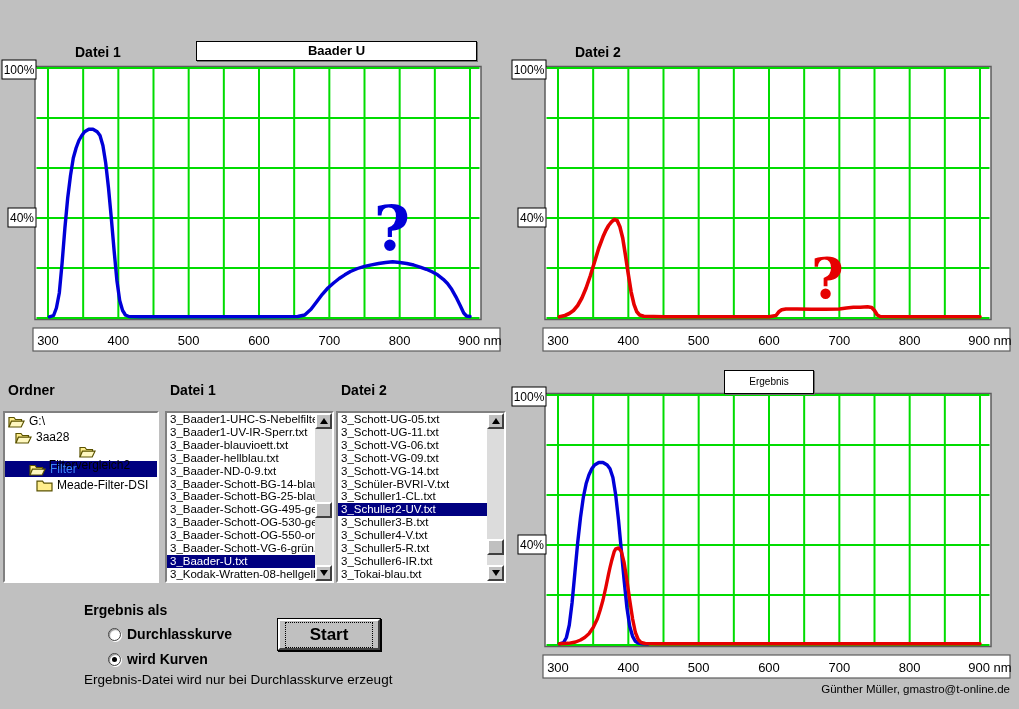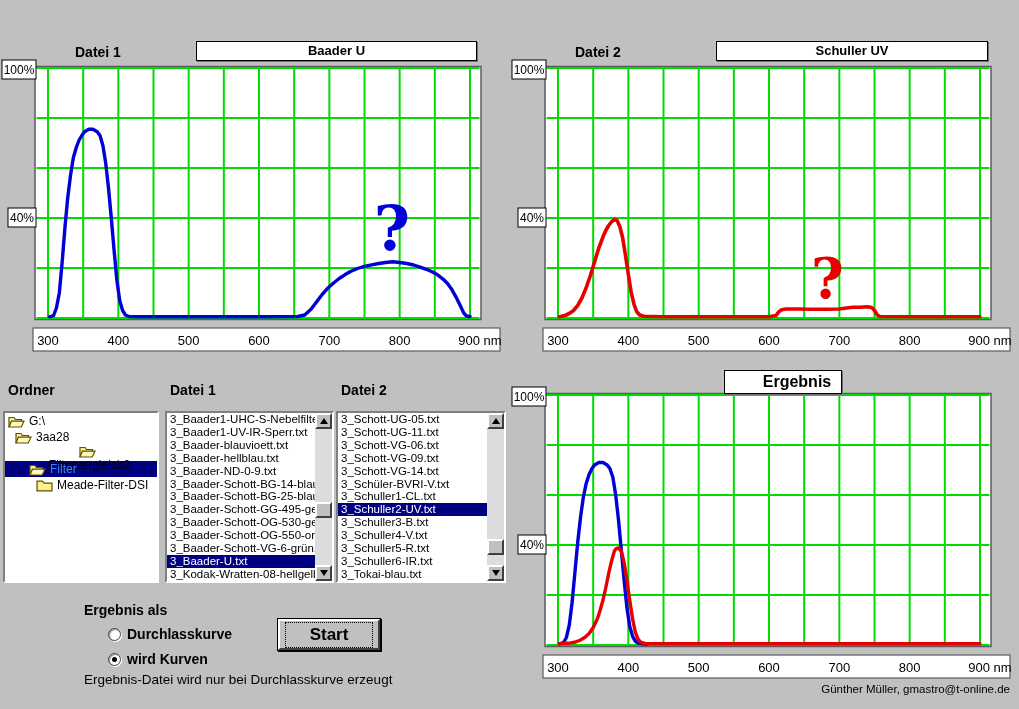--- a/index.html
+++ b/index.html
@@ -10,21 +10,21 @@
   .panel-label{font-weight:bold;font-size:14px;}
   #lbl-datei1{left:75px;top:44px;}
   #lbl-datei2{left:575px;top:44px;}
   #lbl-ordner{left:8px;top:382px;}
   #lbl-list1{left:170px;top:382px;}
   #lbl-list2{left:341px;top:382px;}
   #subtitle{left:413px;top:356px;font-weight:bold;font-size:14px;}
   .title-box{height:18px;background:#fff;border:1px solid #000;box-shadow:1px 1px 0 #707070;text-align:center;font-weight:bold;font-size:13px;line-height:18px;z-index:6;}
   #box-chart1{left:196px;top:41px;width:279px;}
   #box-chart2{left:716px;top:41px;width:270px;}
-  #box-ergebnis{left:724px;top:370px;width:88px;height:22px;font-size:16px;font-weight:bold;line-height:22px;padding-left:28px;}
+  #box-ergebnis{left:724px;top:370px;width:88px;height:22px;font-size:10px;font-weight:normal;line-height:22px;}
   .chart-wrap{width:505px;height:298px;}
   #chart1{left:0;top:60px;}
   #chart2{left:510px;top:60px;}
   #chart3{left:510px;top:387px;}
   .chart-wrap svg{position:absolute;left:0;top:0;overflow:visible;}
   .sunken{background:#fff;border-top:2px solid #808080;border-left:2px solid #808080;border-bottom:2px solid #fff;border-right:2px solid #fff;box-sizing:border-box;}
   #tree{left:3px;top:411px;width:156px;height:172px;}
   #list1{left:165px;top:411px;width:169px;height:172px;}
   #list2{left:336px;top:411px;width:170px;height:172px;}
   .tree-row{display:flex;align-items:center;height:16px;white-space:nowrap;font-size:12px;}
@@ -93,21 +93,20 @@
         <text x="399.6666666666667" y="285" font-size="13" text-anchor="middle" fill="#000" font-family="&quot;Liberation Sans&quot;,sans-serif">800</text>
         <text x="480" y="285" font-size="13" text-anchor="middle" fill="#000" font-family="&quot;Liberation Sans&quot;,sans-serif">900 nm</text>
         <rect x="2" y="0" width="34" height="19" fill="#fff" stroke="#000" stroke-width="1"></rect>
         <text x="19" y="14" font-size="12" text-anchor="middle" fill="#000" font-family="&quot;Liberation Sans&quot;,sans-serif">100%</text>
         <rect x="8" y="148" width="28" height="19" fill="#fff" stroke="#000" stroke-width="1"></rect>
         <text x="22" y="162" font-size="12" text-anchor="middle" fill="#000" font-family="&quot;Liberation Sans&quot;,sans-serif">40%</text>
       </svg>
     </div>
 
   <div id="lbl-datei2" class="abs panel-label">Datei 2</div>
-  <div id="box-chart2" class="abs title-box">Schuller UV</div>
   <div id="chart2" class="abs chart-wrap">
       <svg width="505" height="298">
         <rect x="35" y="6.5" width="446" height="253" fill="#ffffff" stroke="#5c5c5c" stroke-width="1.5"></rect>
         <line x1="48" y1="8" x2="48" y2="258" stroke="#00dc00" stroke-width="2"></line>
         <line x1="83.16666666666666" y1="8" x2="83.16666666666666" y2="258" stroke="#00dc00" stroke-width="2"></line>
         <line x1="118.33333333333333" y1="8" x2="118.33333333333333" y2="258" stroke="#00dc00" stroke-width="2"></line>
         <line x1="153.5" y1="8" x2="153.5" y2="258" stroke="#00dc00" stroke-width="2"></line>
         <line x1="188.66666666666666" y1="8" x2="188.66666666666666" y2="258" stroke="#00dc00" stroke-width="2"></line>
         <line x1="223.83333333333334" y1="8" x2="223.83333333333334" y2="258" stroke="#00dc00" stroke-width="2"></line>
         <line x1="259" y1="8" x2="259" y2="258" stroke="#00dc00" stroke-width="2"></line>

